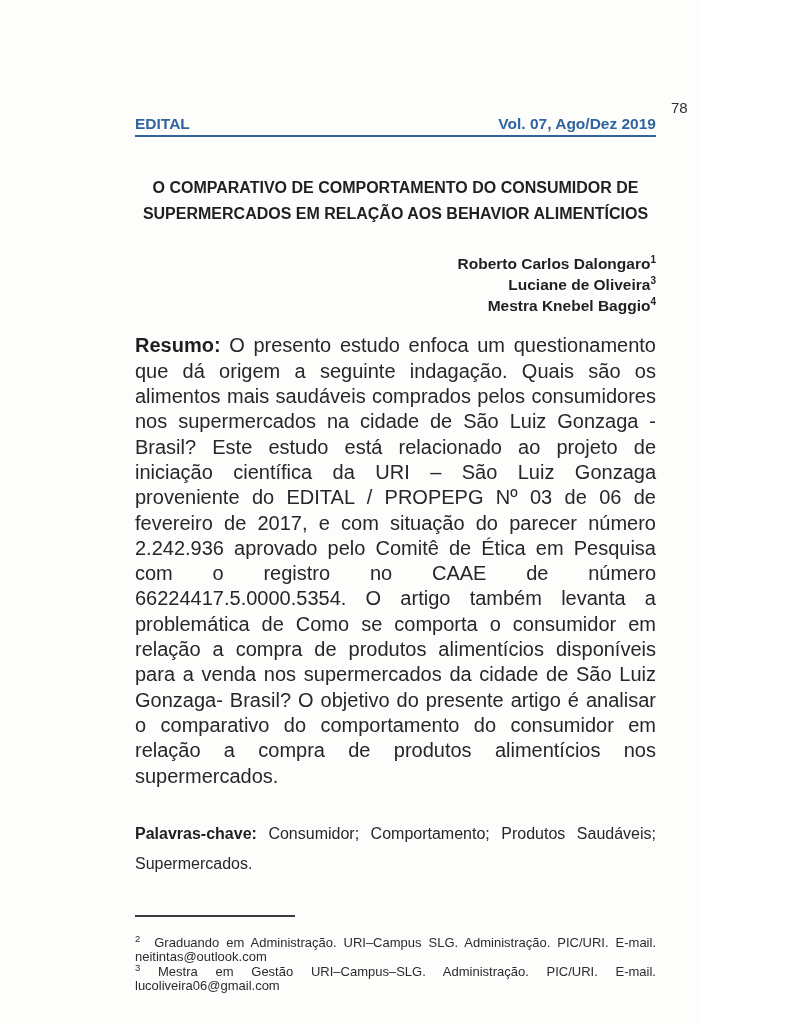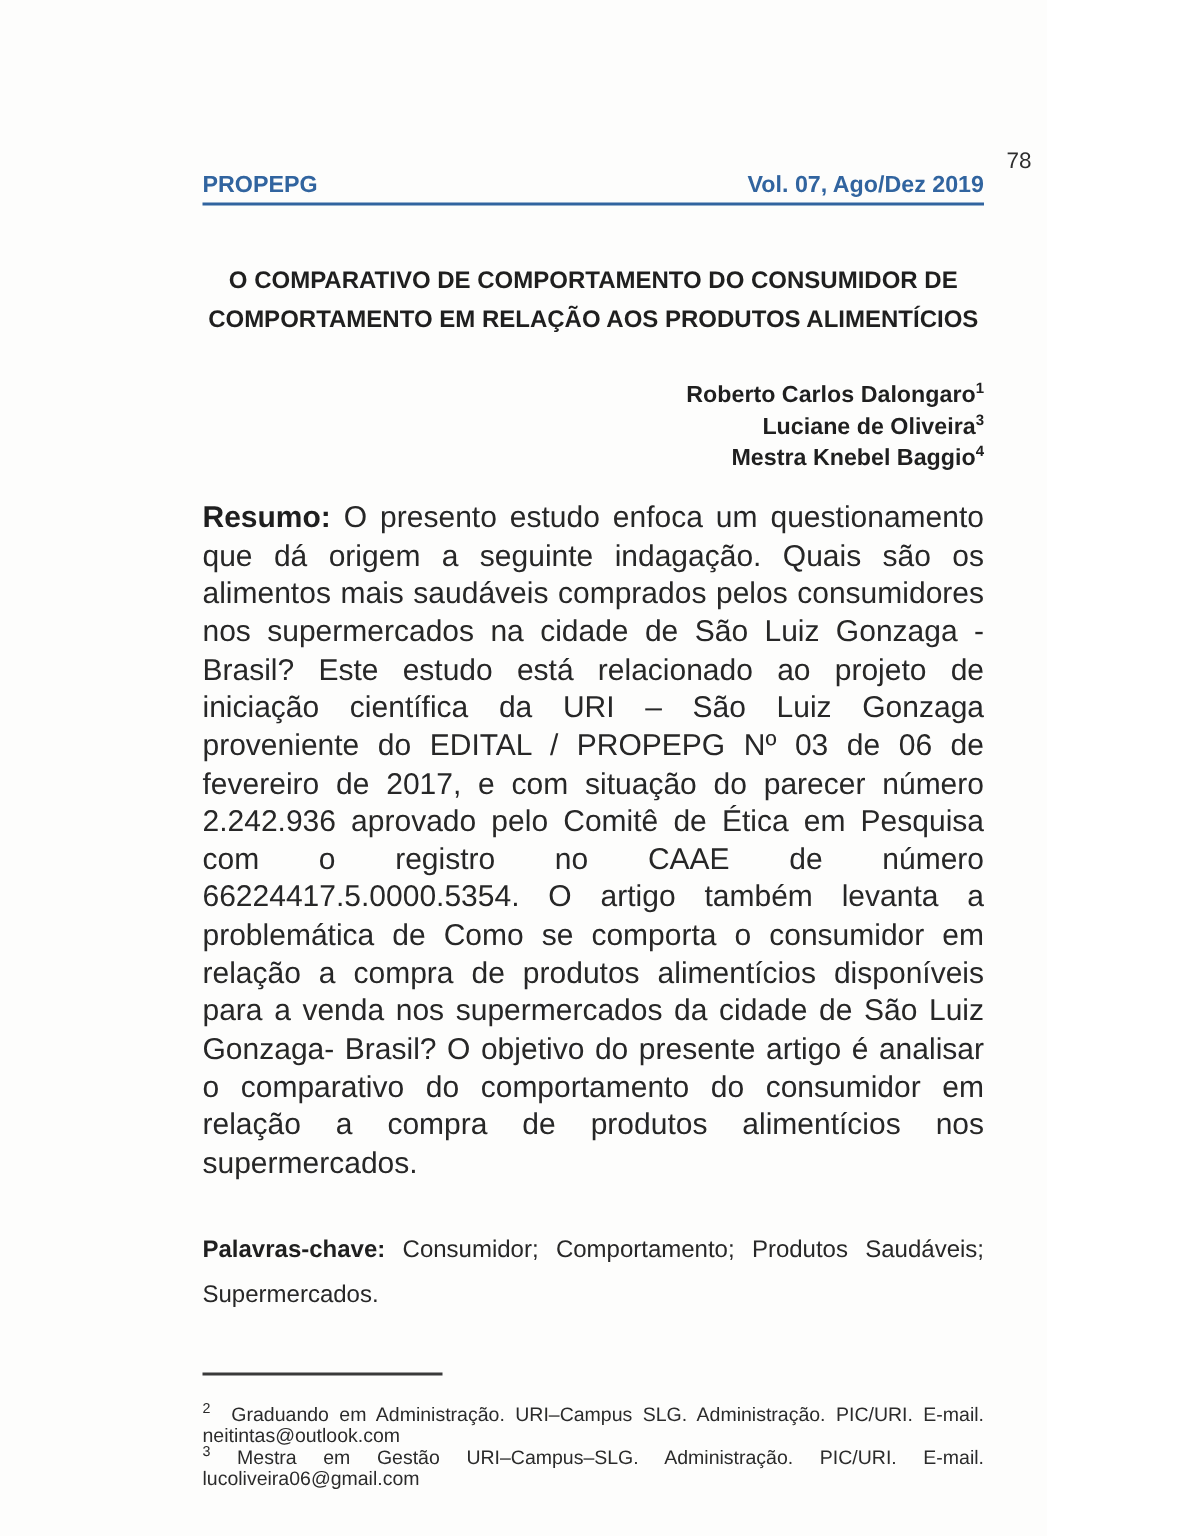--- a/index.html
+++ b/index.html
@@ -99,25 +99,25 @@
 </head>
 <body>
 
 <div class="page">
 
   <div class="page-number">78</div>
 
   <div class="content">
 
     <div class="journal-header">
-      <span>PROPEPG</span>
+      <span>EDITAL</span>
       <span>Vol. 07, Ago/Dez  2019</span>
     </div>
 
-    <div class="paper-title">O COMPARATIVO DE COMPORTAMENTO DO CONSUMIDOR DE COMPORTAMENTO EM RELAÇÃO AOS PRODUTOS ALIMENTÍCIOS</div>
+    <div class="paper-title">O COMPARATIVO DE COMPORTAMENTO DO CONSUMIDOR DE SUPERMERCADOS EM RELAÇÃO AOS BEHAVIOR ALIMENTÍCIOS</div>
 
     <div class="authors">
       <div><span>Roberto Carlos Dalongaro</span><sup>1</sup></div>
       <div><span>Luciane de Oliveira</span><sup>3</sup></div>
       <div><span>Mestra Knebel Baggio</span><sup>4</sup></div>
     </div>
 
     <p class="abstract"><span class="label">Resumo:</span> <span>O presento estudo enfoca um questionamento que dá origem a seguinte indagação. Quais são os alimentos mais saudáveis comprados pelos consumidores nos supermercados na cidade de São Luiz Gonzaga - Brasil?  Este estudo está relacionado ao projeto de iniciação científica da URI – São Luiz Gonzaga proveniente do EDITAL / PROPEPG Nº 03 de 06 de fevereiro de 2017, e com situação do parecer número 2.242.936 aprovado pelo Comitê de Ética em Pesquisa com o registro no CAAE de número 66224417.5.0000.5354. O artigo também levanta a problemática de Como se comporta o consumidor em relação a compra de produtos alimentícios disponíveis para a venda nos supermercados da cidade de São Luiz Gonzaga- Brasil? O objetivo do presente artigo é analisar o comparativo do comportamento do consumidor em relação a compra de produtos alimentícios nos supermercados.</span></p>
 
     <p class="keywords"><span class="label">Palavras-chave:</span> <span>Consumidor; Comportamento; Produtos Saudáveis; Supermercados.</span></p>

